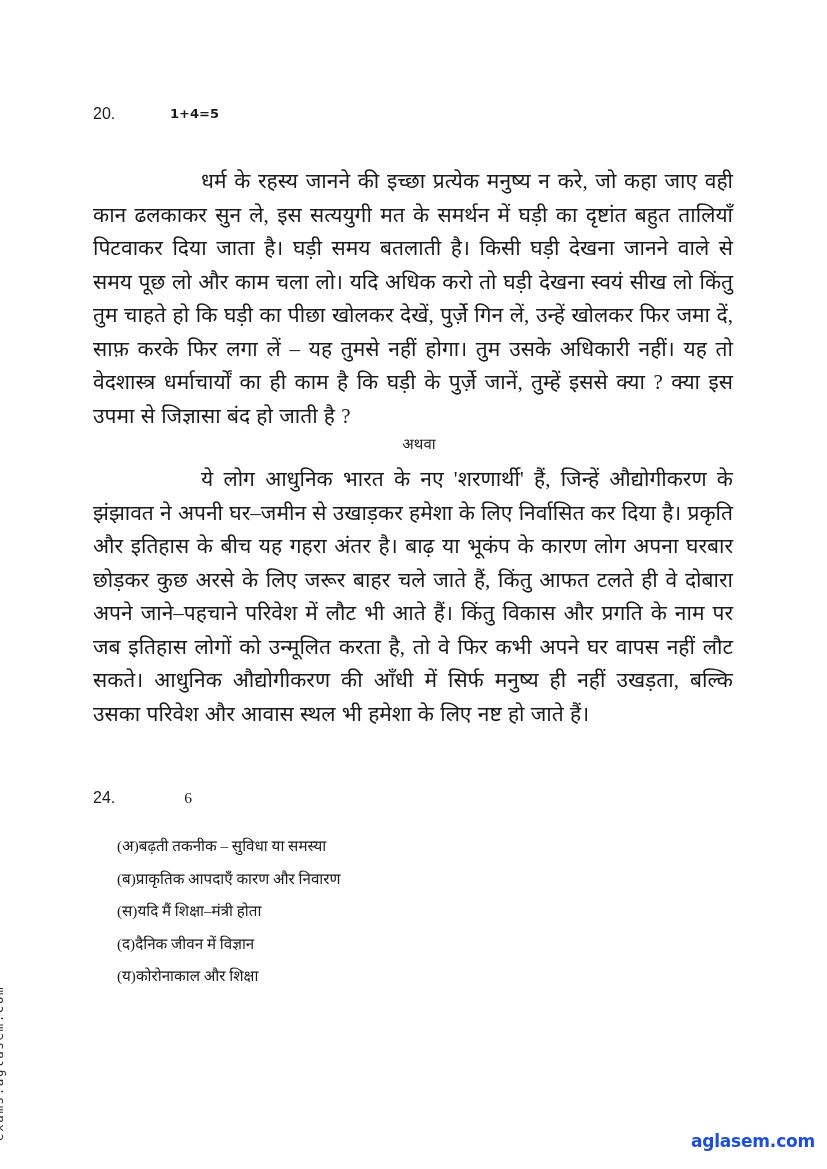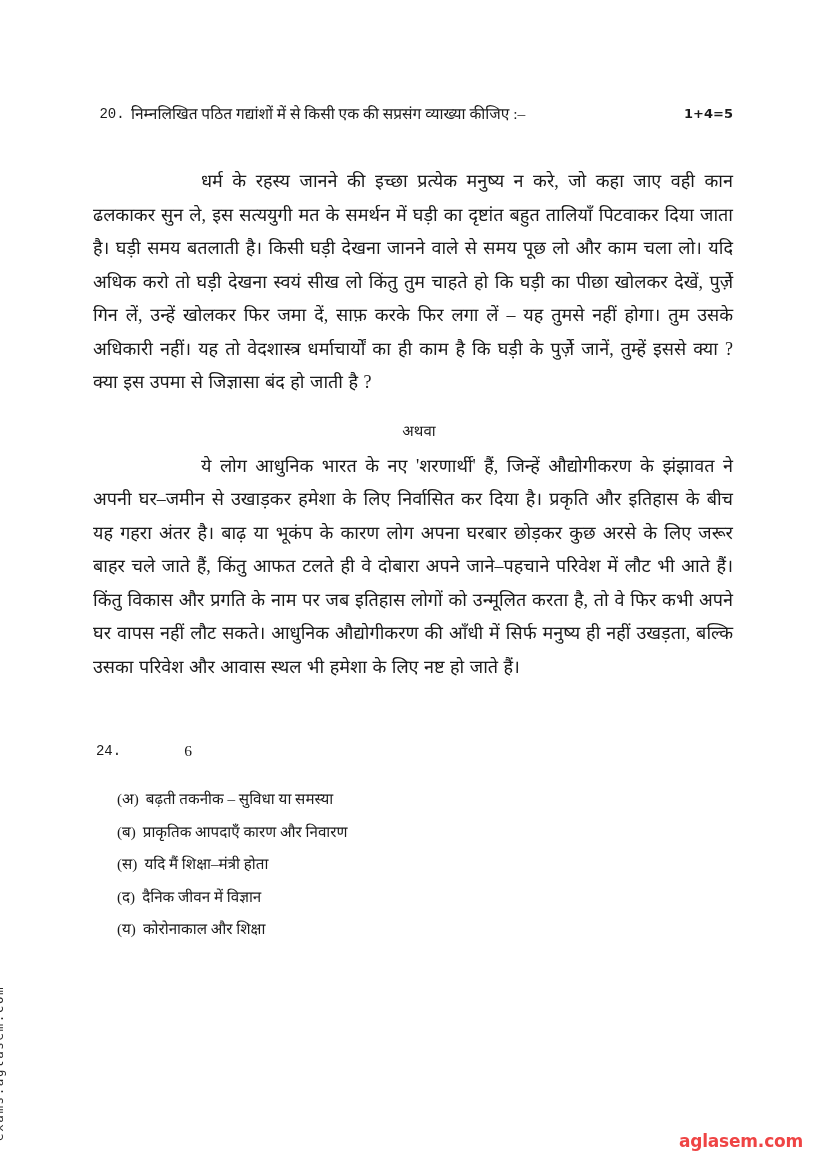--- a/index.html
+++ b/index.html
@@ -29,50 +29,49 @@
     transform-origin: left bottom;
     transform: rotate(-90deg);
     font-family: "DejaVu Sans Mono", "Liberation Mono", monospace;
     font-size: 12.5px;
     letter-spacing: 1.6px;
     color: #2b2b2b;
     white-space: nowrap;
   }
   .brand-logo {
     position: absolute;
-    right: 24px;
+    right: 12px;
     bottom: 18px;
     font-family: "DejaVu Sans", "Liberation Sans", sans-serif;
     font-size: 17px;
     font-weight: bold;
-    color: #ef4444;
+    color: #1d4ed8;
     letter-spacing: -0.2px;
   }
 
   
   .content {
     position: absolute;
     left: 93px;
     top: 103px;
     width: 640px;
   }
 
   
   .q-row {
     display: flex;
     align-items: flex-start;
     width: 100%;
   }
   .q-num {
     flex: 0 0 auto;
-    font-size: 14px;
+    font-size: 16px;
     line-height: 22px;
-    font-family: Liberation Mono, monospace;
+    font-family: Liberation Sans, sans-serif;
     white-space: nowrap;
-    text-align: center;
   }
   .q20 .q-num { width: 38px; }
   .q21 .q-num { width: 31px; }
 
   .q-text {
     flex: 1 1 auto;
     font-size: 15.5px;
     line-height: 22px;
     white-space: nowrap;
   }
@@ -91,69 +90,67 @@
   }
   .q21 .q-marks {
     width: 68px;
     font-weight: normal;
   }
 
   
   .passage {
     width: 100%;
     margin: 0;
-    font-size: 18px;
+    font-size: 21px;
     line-height: 33.5px;
     text-align: justify;
     text-align-last: left;
     text-justify: inter-word;
     word-spacing: 1px;
   }
   .passage.first-indent {
     text-indent: 108px;
   }
   .block-p1 { margin-top: 40px; }
   .divider-athwa {
-    margin-top: 20px;
     text-align: center;
     font-size: 15px;
     line-height: 22px;
     padding-left: 12px;
   }
   .block-p2 { margin-top: 8px; }
 
   .q21-block { margin-top: 56px; }
 
   
   .options {
     margin-top: 21px;
     padding-left: 24px;
   }
   .option-item {
     font-size: 15.2px;
     line-height: 32.5px;
     white-space: nowrap;
   }
   .option-label { }
-  .option-text { margin-left: 7px; }
+  .option-text { }
 </style>
 </head>
 <body>
 
 <div class="page">
 
   <div class="side-watermark">exams.aglasem.com</div>
 
   <div class="brand-logo">aglasem.com</div>
 
   <div class="content">
 
     <div class="q-row q20">
       <div class="q-num">20.</div>
-      <div class="q-text">निम्नलिखित पठित गद्यांशों में से किसी एक की सप्रसंग व्याख्या कीजिए :–</div>
       <div class="q-marks">1+4=5</div>
     </div>
 
     <p class="passage first-indent block-p1">धर्म के रहस्य जानने की इच्छा प्रत्येक मनुष्य न करे, जो कहा जाए वही कान ढलकाकर सुन ले, इस सत्ययुगी मत के समर्थन में घड़ी का दृष्टांत बहुत तालियाँ पिटवाकर दिया जाता है। घड़ी समय बतलाती है। किसी घड़ी देखना जानने वाले से समय पूछ लो और काम चला लो। यदि अधिक करो तो घड़ी देखना स्वयं सीख लो किंतु तुम चाहते हो कि घड़ी का पीछा खोलकर देखें, पुर्जे़ गिन लें, उन्हें खोलकर फिर जमा दें, साफ़ करके फिर लगा लें – यह तुमसे नहीं होगा। तुम उसके अधिकारी नहीं। यह तो वेदशास्त्र धर्माचार्यों का ही काम है कि घड़ी के पुर्जे़ जानें, तुम्हें इससे क्या ? क्या इस उपमा से जिज्ञासा बंद हो जाती है ?</p>
 
     <div class="divider-athwa">अथवा</div>
 
     <p class="passage first-indent block-p2">ये लोग आधुनिक भारत के नए 'शरणार्थी' हैं, जिन्हें औद्योगीकरण के झंझावत ने अपनी घर–जमीन से उखाड़कर हमेशा के लिए निर्वासित कर दिया है। प्रकृति और इतिहास के बीच यह गहरा अंतर है। बाढ़ या भूकंप के कारण लोग अपना घरबार छोड़कर कुछ अरसे के लिए जरूर बाहर चले जाते हैं, किंतु आफत टलते ही वे दोबारा अपने जाने–पहचाने परिवेश में लौट भी आते हैं। किंतु विकास और प्रगति के नाम पर जब इतिहास लोगों को उन्मूलित करता है, तो वे फिर कभी अपने घर वापस नहीं लौट सकते। आधुनिक औद्योगीकरण की आँधी में सिर्फ मनुष्य ही नहीं उखड़ता, बल्कि उसका परिवेश और आवास स्थल भी हमेशा के लिए नष्ट हो जाते हैं।</p>
 
     <div class="q21-block">

